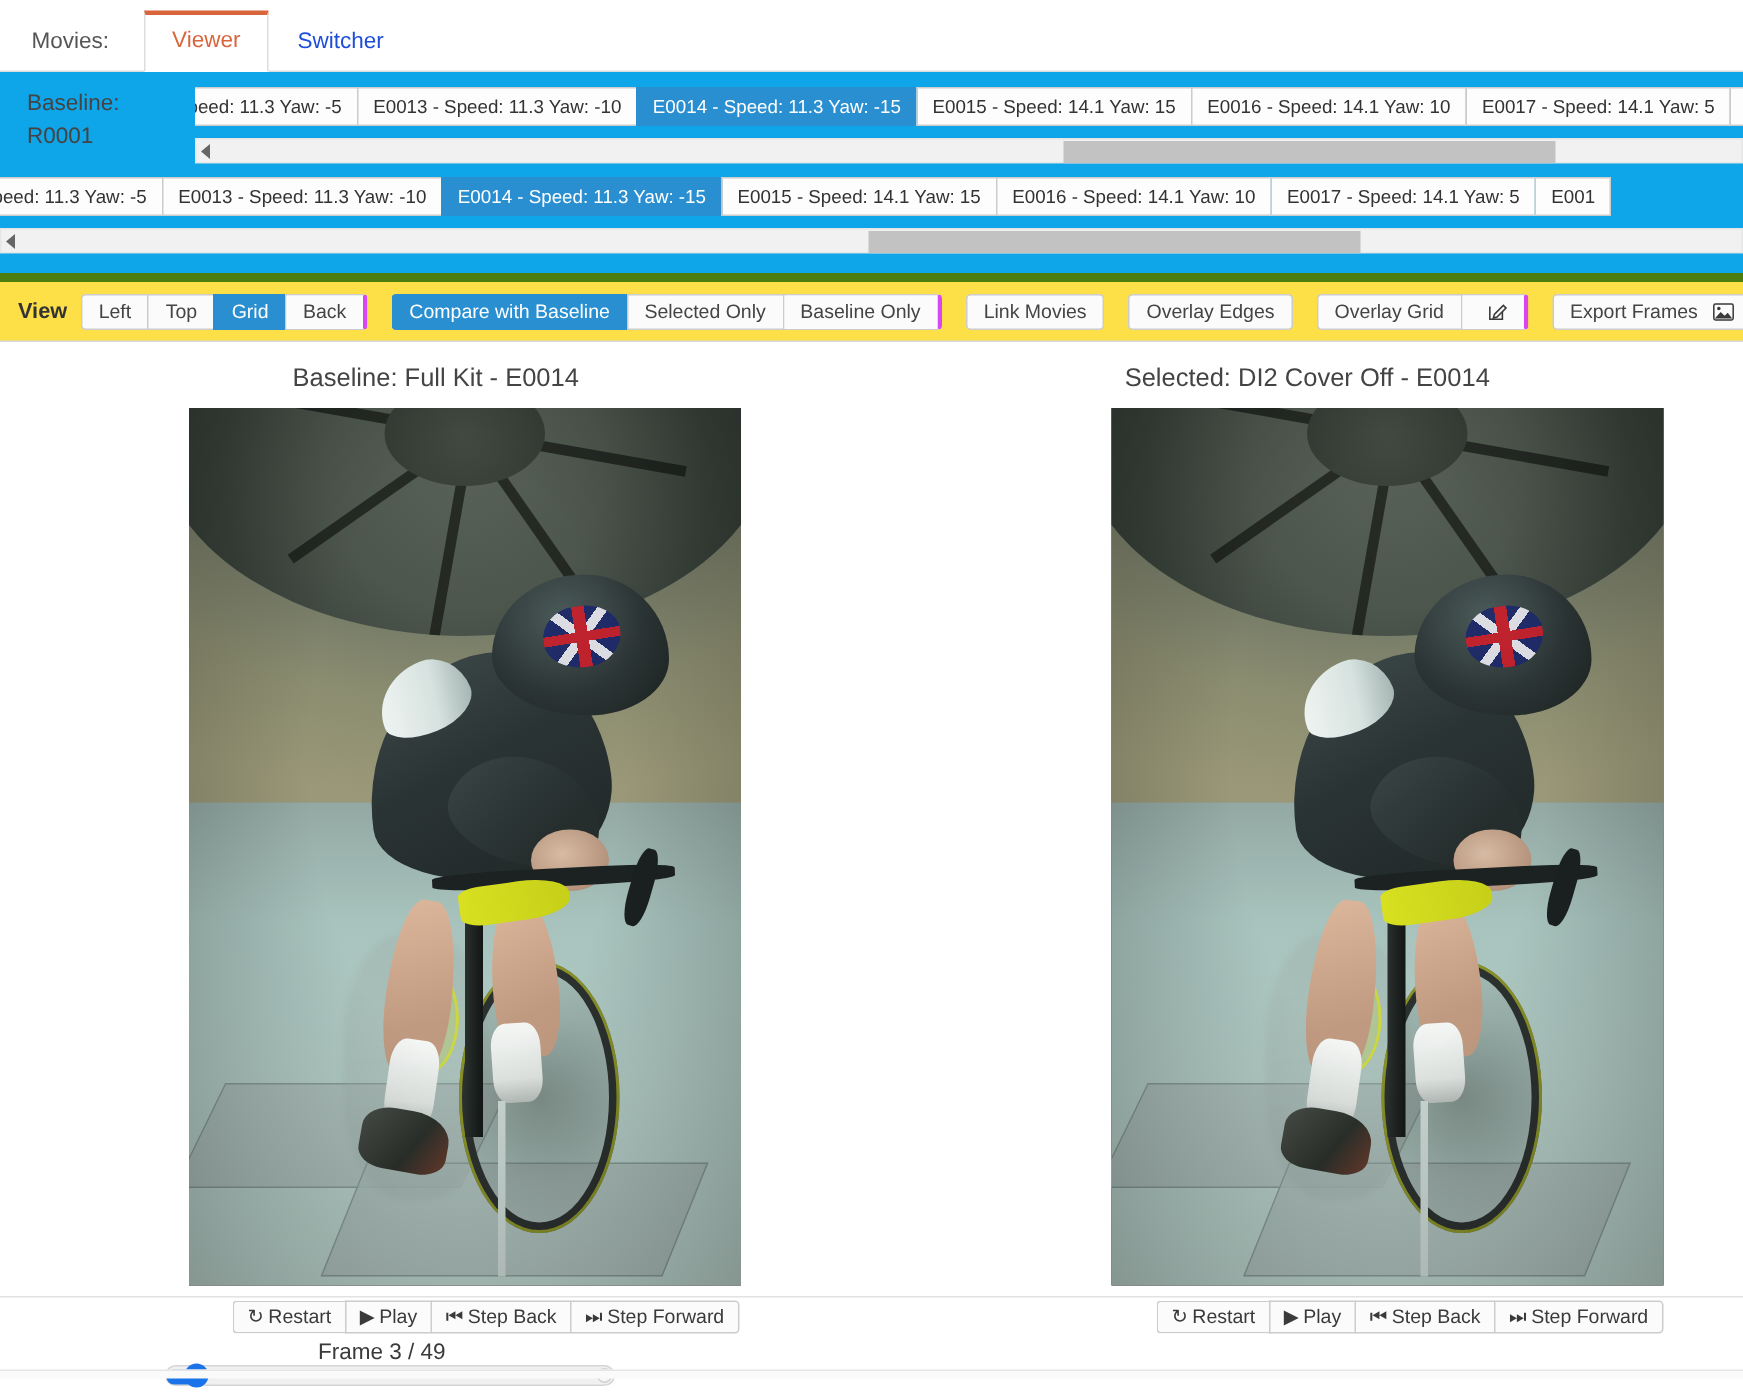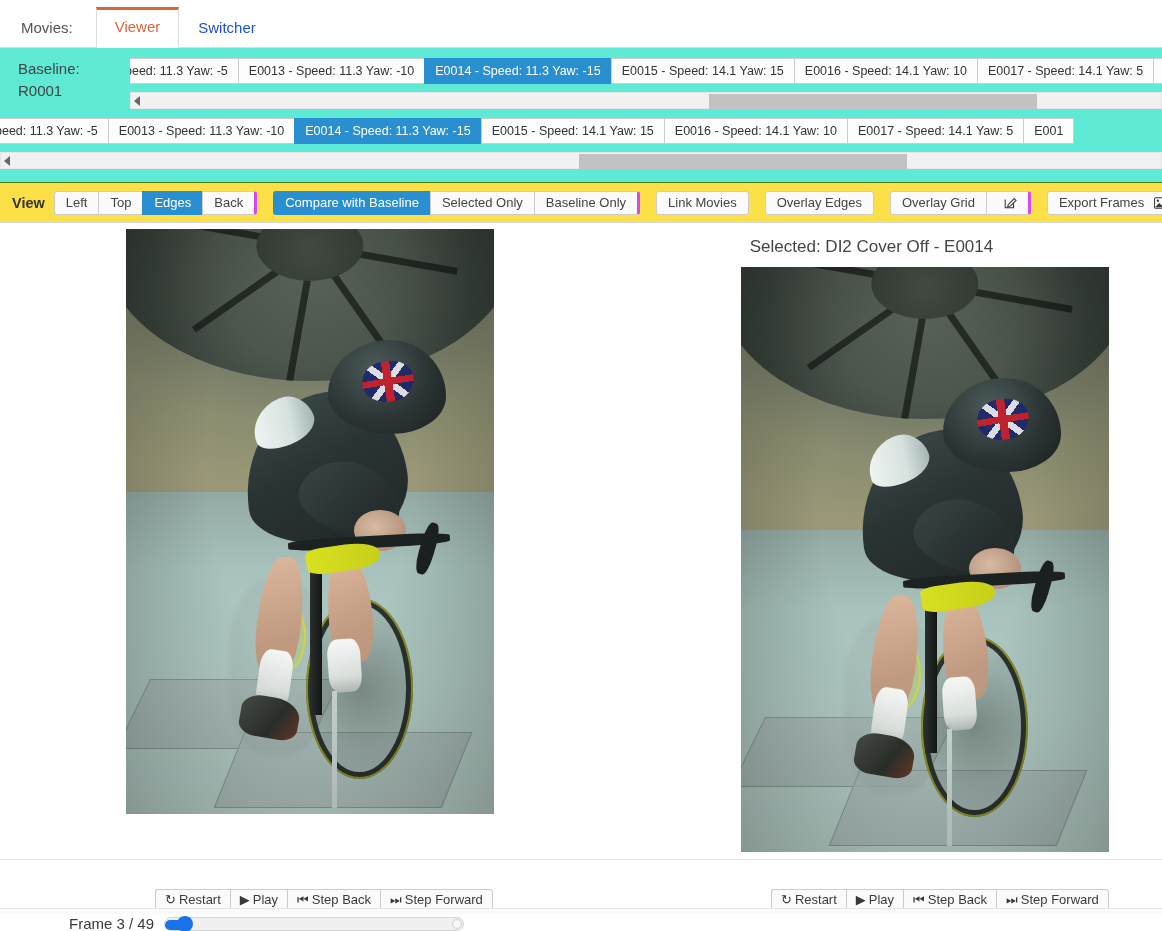--- a/index.html
+++ b/index.html
@@ -41,22 +41,22 @@
     border: 1px solid #dddddd;
     border-bottom: 1px solid #ffffff;
     border-top: 3px solid #d9653b;
     color: #d9653b;
     padding-top: 9px;
   }
 
   
   .selectors {
     padding: 10px 0 4px 0;
-    border-bottom: 1px solid #4d7c0f;
-    background: #5eead4;
+    border-bottom: 6px solid #4d7c0f;
+    background: #0ea5e9;
   }
   .sel-row {
     display: flex;
     align-items: flex-start;
     height: 60px;
   }
   .sel-label {
     width: 130px;
     padding-left: 18px;
     font-size: 15px;
@@ -354,21 +354,20 @@
     filter: blur(2px);
     border-radius: 40%;
   }
 
   
   .footer {
     height: 55px;
     border-top: 1px solid #e2e2e2;
     display: flex;
     position: relative;
-    align-items: center;
   }
   .fhalf { width: 581px; position: relative; }
   .ctrl-row { position: absolute; display: flex; }
   .cbtn {
     font-size: 13px;
     line-height: 20px;
     height: 22px;
     padding: 0 9px;
     border: 1px solid #cccccc;
     border-right: none;
@@ -476,21 +475,21 @@
   </div>
 
 </div>
 
 <div class="viewbar">
   <div class="vtitle">View</div>
 
   <div class="group joined">
     <div class="tb">Left</div>
     <div class="tb">Top</div>
-    <div class="tb active">Edges</div>
+    <div class="tb active">Grid</div>
     <div class="tb">Back</div>
   </div>
 
   <div class="group joined">
     <div class="tb active">Compare with Baseline</div>
     <div class="tb">Selected Only</div>
     <div class="tb">Baseline Only</div>
   </div>
 
   <div class="group">
@@ -523,20 +522,21 @@
           <path d="M1.5 13 L6.6 7.4 L10 10.8 L12.6 8.2 L16.5 13 z" fill="#3a3a3a"></path>
         </svg>
       </span>
     </div>
   </div>
 </div>
 
 <div class="panes">
 
   <div class="pane left">
+    <div class="pane-title">Baseline: Full Kit - E0014</div>
     <div class="video-wrap">
       <div class="scene">
         <div class="sc-upper">
           <div class="fan">
             <div class="blade" style="transform:rotate(10deg)"></div>
             <div class="blade" style="transform:rotate(55deg)"></div>
             <div class="blade" style="transform:rotate(100deg)"></div>
             <div class="blade" style="transform:rotate(145deg)"></div>
             <div class="blade" style="transform:rotate(190deg)"></div>
             <div class="blade" style="transform:rotate(235deg)"></div>
@@ -634,21 +634,21 @@
       <div class="cbtn">
         <span class="g">▶</span><span>Play</span>
       </div>
       <div class="cbtn">
         <span class="g">⏮</span><span>Step Back</span>
       </div>
       <div class="cbtn">
         <span class="g">⏭</span><span>Step Forward</span>
       </div>
     </div>
-    <div class="frame-row" style="left:69px; top:28px; width:405px;">
+    <div class="frame-row" style="left:57px; top:28px; width:405px;flex-direction:column;">
       <div class="frame-text">Frame  3 / 49</div>
       <div class="slider" style="width:300px;">
         <div class="knobtail" style="width:20px;"></div>
         <div class="knob" style="left:12px;"></div>
         <div class="endcap"></div>
       </div>
     </div>
   </div>
 
   <div class="fhalf">

